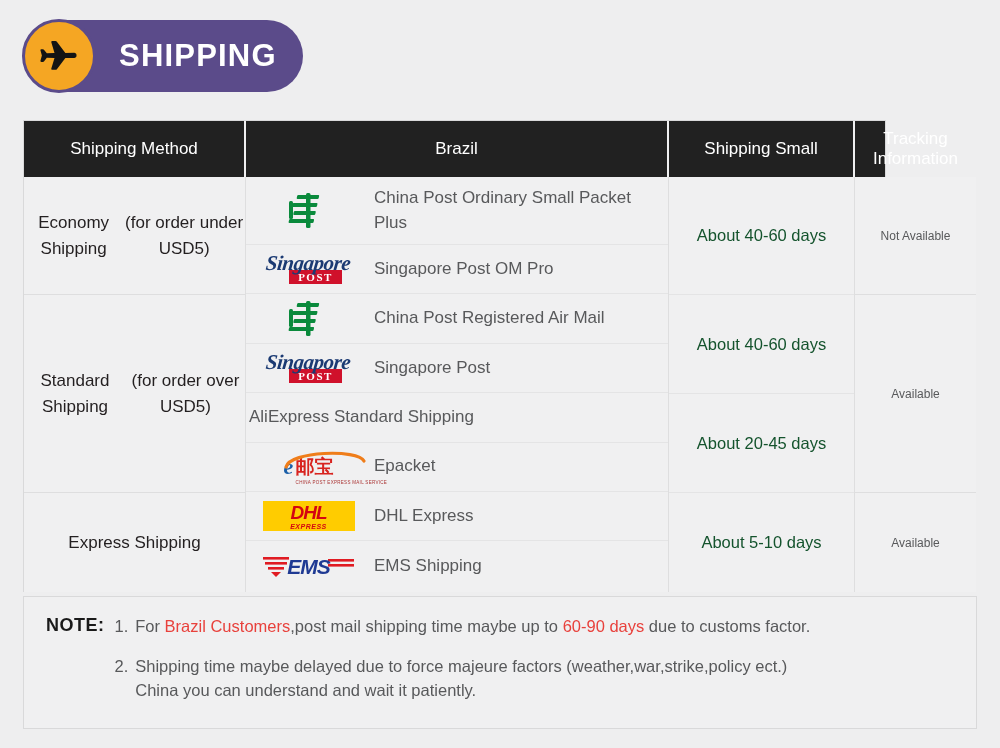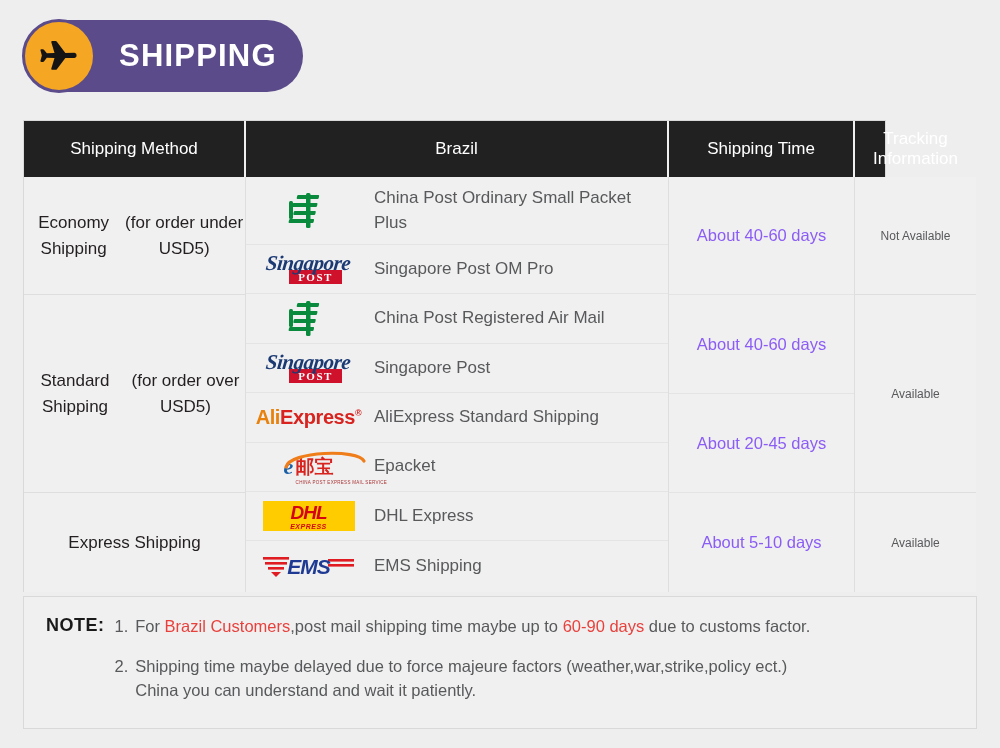--- a/index.html
+++ b/index.html
@@ -101,21 +101,21 @@
     color: #58595b;
     font-size: 17px;
     line-height: 1.45;
     padding-left: 3px;
   }
 
   
   .times { width: 186px; flex: 0 0 186px; border-right: 1px solid #dededf; }
   .time-cell {
     display: flex; align-items: center; justify-content: center;
-    color: #8b5cf6; font-size: 16.5px;
+    color: #14532d; font-size: 16.5px;
     text-align: center;
     border-bottom: 1px solid #e4e4e5;
     background: #f0f0f1;
   }
   .time-cell:last-child { border-bottom: none; }
 
   
   .tracks { width: 121px; flex: 0 0 121px; }
   .track-cell {
     display: flex; align-items: center; justify-content: center;
@@ -220,21 +220,21 @@
       </svg>
     </div>
     <span class="badge-title">SHIPPING</span>
   </div>
 
   <div class="table">
 
     <div class="thead">
       <div class="th col-method">Shipping Method</div>
       <div class="th col-courier">Brazil</div>
-      <div class="th col-time">Shipping Time</div>
+      <div class="th col-time">Shipping Small</div>
       <div class="th col-track">Tracking Information</div>
     </div>
 
     <div class="tbody">
 
       <div class="methods">
         <div class="method-cell" style="height:118px">
           <span>Economy Shipping</span>
           <span>(for order under USD5)</span>
         </div>
@@ -295,25 +295,20 @@
           <div class="logo-box">
             <div class="sp-wrap">
               <span class="sp-script">Singapore</span>
               <span class="sp-post">POST</span>
             </div>
           </div>
           <div class="courier-name">Singapore Post</div>
         </div>
 
         <div class="courier-row">
-          <div class="logo-box">
-            <span class="ali">
-              <span class="a">Ali</span><span class="e">Express</span><span class="r">®</span>
-            </span>
-          </div>
           <div class="courier-name">AliExpress Standard Shipping</div>
         </div>
 
         <div class="courier-row">
           <div class="logo-box">
             <div class="ep-wrap">
               <svg style="position:absolute;left:-4px;top:-9px" width="90" height="26" viewBox="0 0 90 26" aria-hidden="true">
                 <path d="M6 20 C10 4, 78 2, 84 14" stroke="#ef7d1a" stroke-width="3.2" fill="none" stroke-linecap="round"></path>
               </svg>
               <span class="ep-e">e</span>

